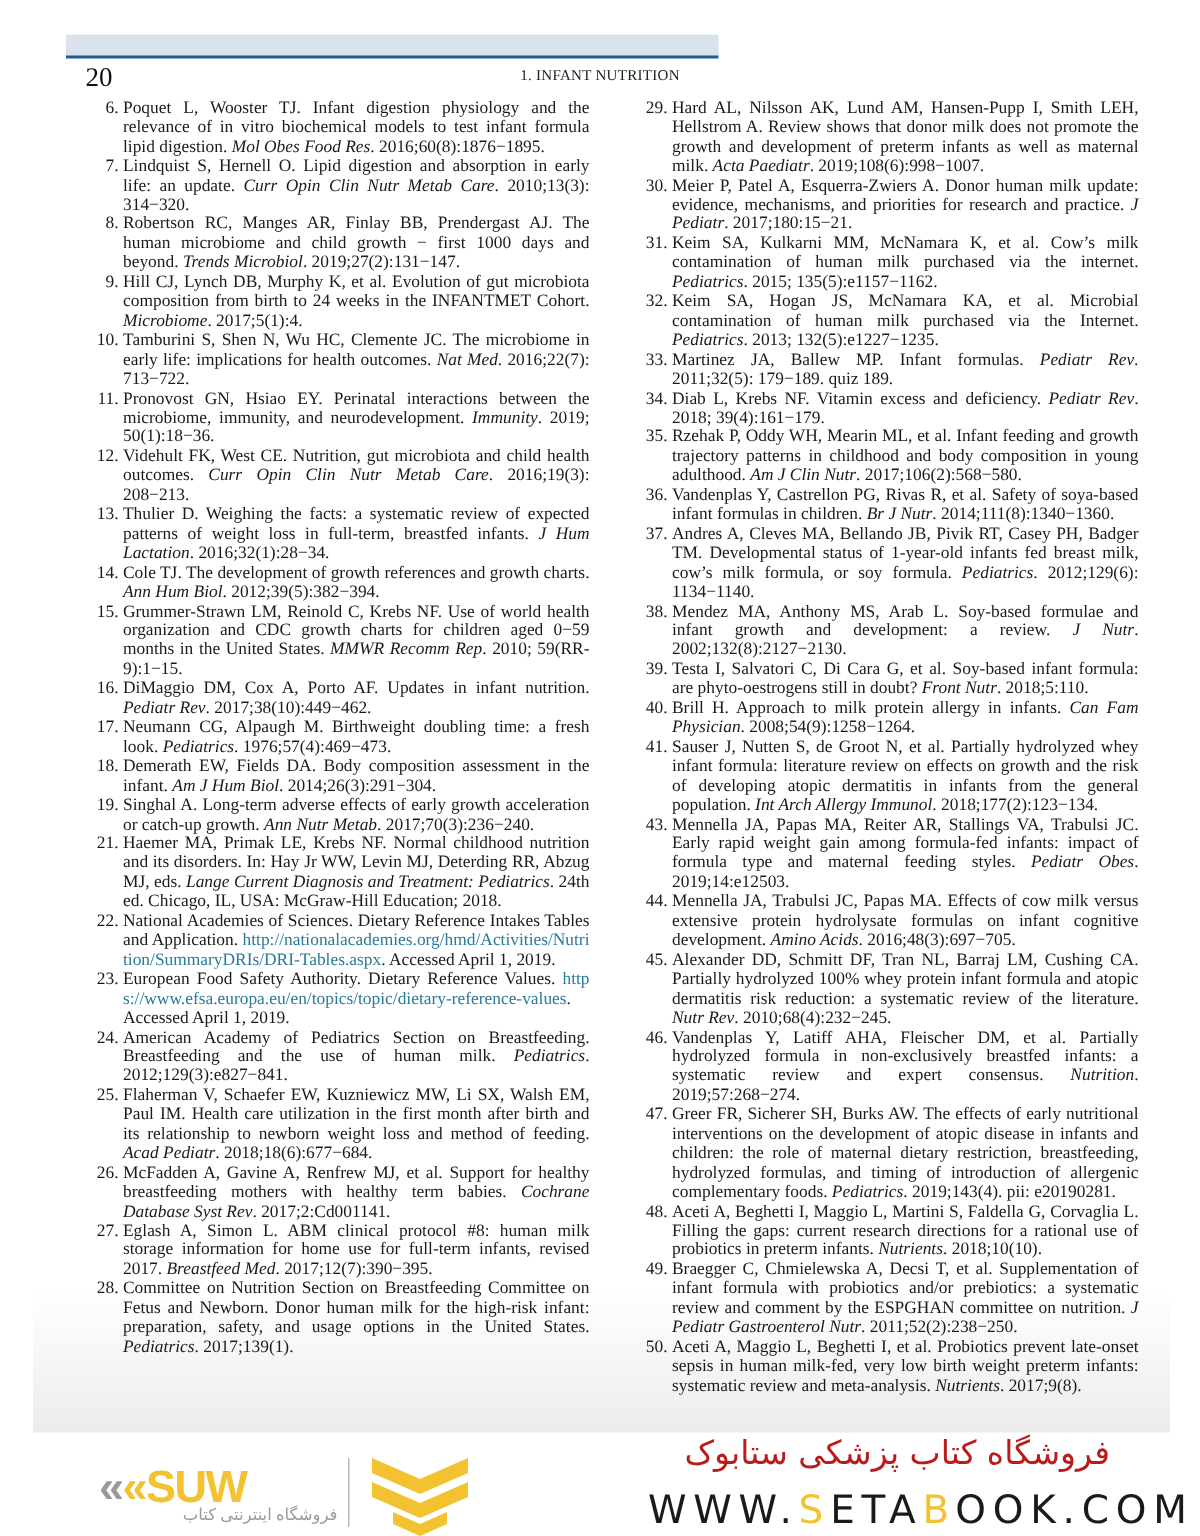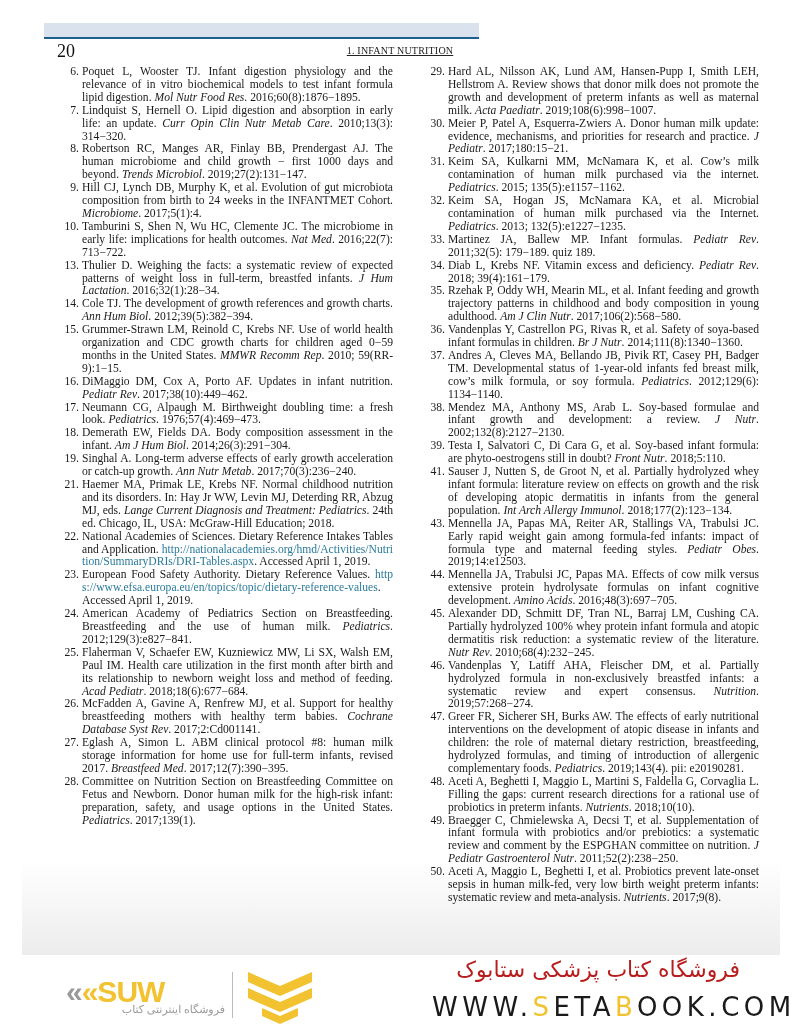--- a/index.html
+++ b/index.html
@@ -2,21 +2,21 @@
 <html><head>
 <meta charset="utf-8">
 <style>
   html, body { margin: 0; padding: 0; background: #ffffff; }
   body { width: 800px; height: 1024px; position: relative; overflow: hidden;
          font-family: "Liberation Serif", "DejaVu Serif", serif; color: #1a1a1a; }
   .header-bar { position: absolute; left: 44px; top: 23px; width: 435px; height: 15px; background: #d9e2ed; }
   .header-rule { position: absolute; left: 44px; top: 37px; width: 435px; height: 2px; background: #1f5f8b; }
   .page-num { position: absolute; left: 44px; top: 41px; font-size: 18px; color: #111; margin-left: 13px; }
   .running-head { position: absolute; left: 0; width: 800px; top: 45px; text-align: center;
-                  font-size: 10px; letter-spacing: 0.2px; color: #222; text-decoration: underline; }
+                  font-size: 10px; letter-spacing: 0.2px; color: #222; }
   .shade { position: absolute; left: 22px; top: 860px; width: 758px; height: 95px;
            background: linear-gradient(to bottom, rgba(255,255,255,0) 0%, rgba(220,220,220,0.55) 100%); }
   .col { position: absolute; top: 66px; width: 330px; font-size: 11.6px; line-height: 12.9px; }
   .col.left { left: 63px; }
   .col.right { left: 429px; }
   .ref { position: relative; padding-left: 19px; text-align: justify; margin-bottom: 0px; }
   .ref .num { position: absolute; left: 0; top: 0; width: 16px; text-align: right; }
   .ref .jr { font-style: italic; }
   .ref .url { color: #2a7a9a; word-break: break-all; }
   .footer { position: absolute; left: 0; top: 960px; width: 800px; height: 64px; background: #fff; }
@@ -36,25 +36,27 @@
 <body>
 
 <div class="header-bar"></div>
 <div class="header-rule"></div>
 <div class="page-num">20</div>
 <div class="running-head">1. INFANT NUTRITION</div>
 
 <div class="shade"></div>
 
 <div class="col left" id="col-left">
-    <div class="ref"><span class="num">6.</span><span>Poquet L, Wooster TJ. Infant digestion physiology and the relevance of in vitro biochemical models to test infant formula lipid digestion. </span><span class="jr">Mol Nutr Food Res</span><span>. 2016;60(8):1876−1895.</span></div>
+    <div class="ref"><span class="num">6.</span><span>Poquet L, Wooster TJ. Infant digestion physiology and the relevance of in vitro biochemical models to test infant formula lipid digestion. </span><span class="jr">Mol Obes Food Res</span><span>. 2016;60(8):1876−1895.</span></div>
     <div class="ref"><span class="num">7.</span><span>Lindquist S, Hernell O. Lipid digestion and absorption in early life: an update. </span><span class="jr">Curr Opin Clin Nutr Metab Care</span><span>. 2010;13(3): 314−320.</span></div>
     <div class="ref"><span class="num">8.</span><span>Robertson RC, Manges AR, Finlay BB, Prendergast AJ. The human microbiome and child growth − first 1000 days and beyond. </span><span class="jr">Trends Microbiol</span><span>. 2019;27(2):131−147.</span></div>
     <div class="ref"><span class="num">9.</span><span>Hill CJ, Lynch DB, Murphy K, et al. Evolution of gut microbiota composition from birth to 24 weeks in the INFANTMET Cohort. </span><span class="jr">Microbiome</span><span>. 2017;5(1):4.</span></div>
     <div class="ref"><span class="num">10.</span><span>Tamburini S, Shen N, Wu HC, Clemente JC. The microbiome in early life: implications for health outcomes. </span><span class="jr">Nat Med</span><span>. 2016;22(7): 713−722.</span></div>
+    <div class="ref"><span class="num">11.</span><span>Pronovost GN, Hsiao EY. Perinatal interactions between the microbiome, immunity, and neurodevelopment. </span><span class="jr">Immunity</span><span>. 2019; 50(1):18−36.</span></div>
+    <div class="ref"><span class="num">12.</span><span>Videhult FK, West CE. Nutrition, gut microbiota and child health outcomes. </span><span class="jr">Curr Opin Clin Nutr Metab Care</span><span>. 2016;19(3): 208−213.</span></div>
     <div class="ref"><span class="num">13.</span><span>Thulier D. Weighing the facts: a systematic review of expected patterns of weight loss in full-term, breastfed infants. </span><span class="jr">J Hum Lactation</span><span>. 2016;32(1):28−34.</span></div>
     <div class="ref"><span class="num">14.</span><span>Cole TJ. The development of growth references and growth charts. </span><span class="jr">Ann Hum Biol</span><span>. 2012;39(5):382−394.</span></div>
     <div class="ref"><span class="num">15.</span><span>Grummer-Strawn LM, Reinold C, Krebs NF. Use of world health organization and CDC growth charts for children aged 0−59 months in the United States. </span><span class="jr">MMWR Recomm Rep</span><span>. 2010; 59(RR-9):1−15.</span></div>
     <div class="ref"><span class="num">16.</span><span>DiMaggio DM, Cox A, Porto AF. Updates in infant nutrition. </span><span class="jr">Pediatr Rev</span><span>. 2017;38(10):449−462.</span></div>
     <div class="ref"><span class="num">17.</span><span>Neumann CG, Alpaugh M. Birthweight doubling time: a fresh look. </span><span class="jr">Pediatrics</span><span>. 1976;57(4):469−473.</span></div>
     <div class="ref"><span class="num">18.</span><span>Demerath EW, Fields DA. Body composition assessment in the infant. </span><span class="jr">Am J Hum Biol</span><span>. 2014;26(3):291−304.</span></div>
     <div class="ref"><span class="num">19.</span><span>Singhal A. Long-term adverse effects of early growth acceleration or catch-up growth. </span><span class="jr">Ann Nutr Metab</span><span>. 2017;70(3):236−240.</span></div>
     <div class="ref"><span class="num">21.</span><span>Haemer MA, Primak LE, Krebs NF. Normal childhood nutrition and its disorders. In: Hay Jr WW, Levin MJ, Deterding RR, Abzug MJ, eds. </span><span class="jr">Lange Current Diagnosis and Treatment: Pediatrics</span><span>. 24th ed. Chicago, IL, USA: McGraw-Hill Education; 2018.</span></div>
     <div class="ref"><span class="num">22.</span><span>National Academies of Sciences. Dietary Reference Intakes Tables and Application. </span><a class="url">http://nationalacademies.org/hmd/Activities/Nutrition/SummaryDRIs/DRI-Tables.aspx</a><span>. Accessed April 1, 2019.</span></div>
     <div class="ref"><span class="num">23.</span><span>European Food Safety Authority. Dietary Reference Values. </span><a class="url">https://www.efsa.europa.eu/en/topics/topic/dietary-reference-values</a><span>. Accessed April 1, 2019.</span></div>
@@ -69,20 +71,21 @@
     <div class="ref"><span class="num">30.</span><span>Meier P, Patel A, Esquerra-Zwiers A. Donor human milk update: evidence, mechanisms, and priorities for research and practice. </span><span class="jr">J Pediatr</span><span>. 2017;180:15−21.</span></div>
     <div class="ref"><span class="num">31.</span><span>Keim SA, Kulkarni MM, McNamara K, et al. Cow’s milk contamination of human milk purchased via the internet. </span><span class="jr">Pediatrics</span><span>. 2015; 135(5):e1157−1162.</span></div>
     <div class="ref"><span class="num">32.</span><span>Keim SA, Hogan JS, McNamara KA, et al. Microbial contamination of human milk purchased via the Internet. </span><span class="jr">Pediatrics</span><span>. 2013; 132(5):e1227−1235.</span></div>
     <div class="ref"><span class="num">33.</span><span>Martinez JA, Ballew MP. Infant formulas. </span><span class="jr">Pediatr Rev</span><span>. 2011;32(5): 179−189. quiz 189.</span></div>
     <div class="ref"><span class="num">34.</span><span>Diab L, Krebs NF. Vitamin excess and deficiency. </span><span class="jr">Pediatr Rev</span><span>. 2018; 39(4):161−179.</span></div>
     <div class="ref"><span class="num">35.</span><span>Rzehak P, Oddy WH, Mearin ML, et al. Infant feeding and growth trajectory patterns in childhood and body composition in young adulthood. </span><span class="jr">Am J Clin Nutr</span><span>. 2017;106(2):568−580.</span></div>
     <div class="ref"><span class="num">36.</span><span>Vandenplas Y, Castrellon PG, Rivas R, et al. Safety of soya-based infant formulas in children. </span><span class="jr">Br J Nutr</span><span>. 2014;111(8):1340−1360.</span></div>
     <div class="ref"><span class="num">37.</span><span>Andres A, Cleves MA, Bellando JB, Pivik RT, Casey PH, Badger TM. Developmental status of 1-year-old infants fed breast milk, cow’s milk formula, or soy formula. </span><span class="jr">Pediatrics</span><span>. 2012;129(6): 1134−1140.</span></div>
     <div class="ref"><span class="num">38.</span><span>Mendez MA, Anthony MS, Arab L. Soy-based formulae and infant growth and development: a review. </span><span class="jr">J Nutr</span><span>. 2002;132(8):2127−2130.</span></div>
     <div class="ref"><span class="num">39.</span><span>Testa I, Salvatori C, Di Cara G, et al. Soy-based infant formula: are phyto-oestrogens still in doubt? </span><span class="jr">Front Nutr</span><span>. 2018;5:110.</span></div>
+    <div class="ref"><span class="num">40.</span><span>Brill H. Approach to milk protein allergy in infants. </span><span class="jr">Can Fam Physician</span><span>. 2008;54(9):1258−1264.</span></div>
     <div class="ref"><span class="num">41.</span><span>Sauser J, Nutten S, de Groot N, et al. Partially hydrolyzed whey infant formula: literature review on effects on growth and the risk of developing atopic dermatitis in infants from the general population. </span><span class="jr">Int Arch Allergy Immunol</span><span>. 2018;177(2):123−134.</span></div>
     <div class="ref"><span class="num">43.</span><span>Mennella JA, Papas MA, Reiter AR, Stallings VA, Trabulsi JC. Early rapid weight gain among formula-fed infants: impact of formula type and maternal feeding styles. </span><span class="jr">Pediatr Obes</span><span>. 2019;14:e12503.</span></div>
     <div class="ref"><span class="num">44.</span><span>Mennella JA, Trabulsi JC, Papas MA. Effects of cow milk versus extensive protein hydrolysate formulas on infant cognitive development. </span><span class="jr">Amino Acids</span><span>. 2016;48(3):697−705.</span></div>
     <div class="ref"><span class="num">45.</span><span>Alexander DD, Schmitt DF, Tran NL, Barraj LM, Cushing CA. Partially hydrolyzed 100% whey protein infant formula and atopic dermatitis risk reduction: a systematic review of the literature. </span><span class="jr">Nutr Rev</span><span>. 2010;68(4):232−245.</span></div>
     <div class="ref"><span class="num">46.</span><span>Vandenplas Y, Latiff AHA, Fleischer DM, et al. Partially hydrolyzed formula in non-exclusively breastfed infants: a systematic review and expert consensus. </span><span class="jr">Nutrition</span><span>. 2019;57:268−274.</span></div>
     <div class="ref"><span class="num">47.</span><span>Greer FR, Sicherer SH, Burks AW. The effects of early nutritional interventions on the development of atopic disease in infants and children: the role of maternal dietary restriction, breastfeeding, hydrolyzed formulas, and timing of introduction of allergenic complementary foods. </span><span class="jr">Pediatrics</span><span>. 2019;143(4). pii: e20190281.</span></div>
     <div class="ref"><span class="num">48.</span><span>Aceti A, Beghetti I, Maggio L, Martini S, Faldella G, Corvaglia L. Filling the gaps: current research directions for a rational use of probiotics in preterm infants. </span><span class="jr">Nutrients</span><span>. 2018;10(10).</span></div>
     <div class="ref"><span class="num">49.</span><span>Braegger C, Chmielewska A, Decsi T, et al. Supplementation of infant formula with probiotics and/or prebiotics: a systematic review and comment by the ESPGHAN committee on nutrition. </span><span class="jr">J Pediatr Gastroenterol Nutr</span><span>. 2011;52(2):238−250.</span></div>
     <div class="ref"><span class="num">50.</span><span>Aceti A, Maggio L, Beghetti I, et al. Probiotics prevent late-onset sepsis in human milk-fed, very low birth weight preterm infants: systematic review and meta-analysis. </span><span class="jr">Nutrients</span><span>. 2017;9(8).</span></div>
   </div>

